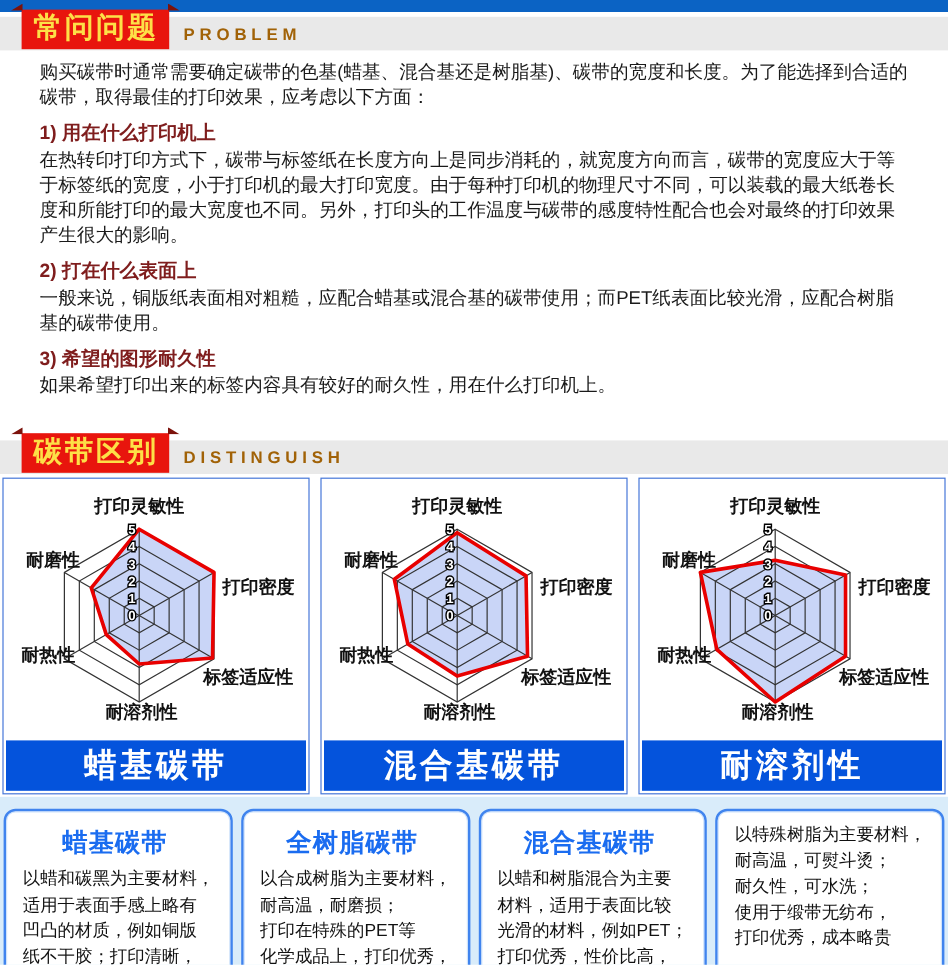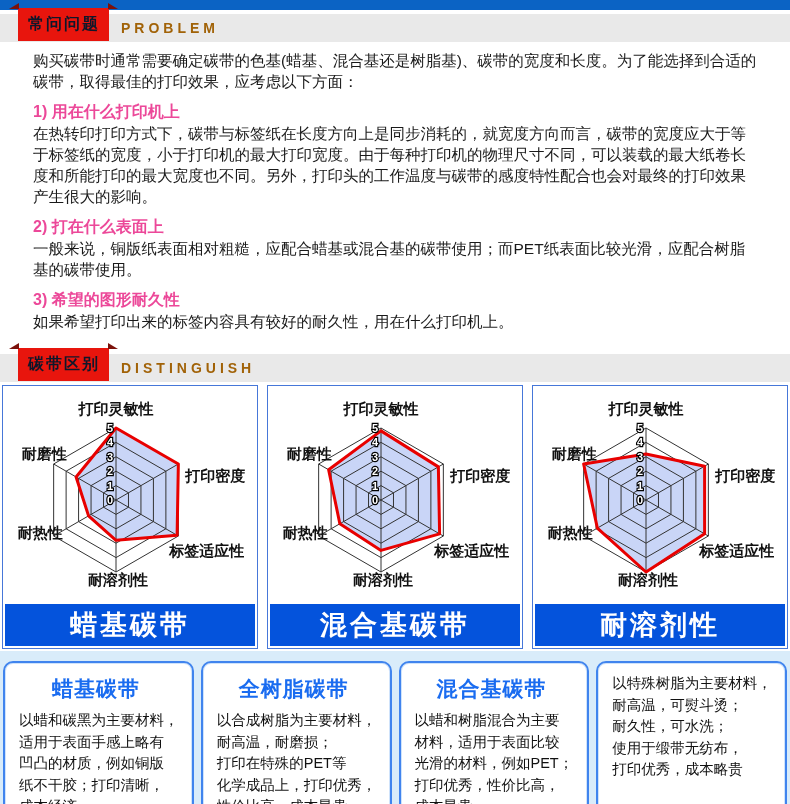--- a/index.html
+++ b/index.html
@@ -6,40 +6,40 @@
   body{
     width:790px;height:804px;overflow:hidden;background:#fff;
     font-family:"Liberation Sans","DejaVu Sans",sans-serif;
     color:#1a1a1a;
   }
   .topbar{height:10px;background:#0b63c4;}
   .bar{
     height:28px;background:#e9e9e9;margin-top:4px;
     display:flex;align-items:center;white-space:nowrap;
   }
-  .bar2{margin-top:22px;}
+  .bar2{margin-top:35px;}
   .badge{
     position:relative;display:inline-block;
     margin-left:18px;margin-top:-7px;
-    background:#e8150d;color:#0f172a;
-    font-size:16px;font-weight:bold;letter-spacing:2px;
+    background:#e8150d;color:#fde047;
+    font-size:24px;font-weight:bold;letter-spacing:2px;
     padding:3px 9px 4px 10px;line-height:26px;
   }
   .fold{position:absolute;width:10px;height:6px;background:#7c120b;top:-5px;}
   .fold-left{left:-9px;clip-path:polygon(0 100%,100% 0,100% 100%);}
   .fold-right{right:-9px;clip-path:polygon(0 0,0 100%,100% 100%);}
   .latin{
     margin-left:12px;color:#a16207;font-weight:bold;
     font-size:14px;letter-spacing:4px;
   }
   .content{padding:0 33px;font-size:15.5px;line-height:21px;}
   .content p{margin:0;}
   .content .intro{margin-top:8px;}
   .content h3{
-    font-size:16px;line-height:19px;color:#ec4899;margin:10px 0 2px;
+    font-size:16px;line-height:19px;color:#7f1d1d;margin:10px 0 2px;
   }
   
   .charts-row{
     display:flex;gap:9px;padding:0 2px;margin-top:3px;height:264px;
   }
   .panel{
     flex:1;border:1px solid #4677d9;background:#fff;
     display:flex;flex-direction:column;min-width:0;
   }
   .panel svg{display:block;width:100%;height:216px;}

